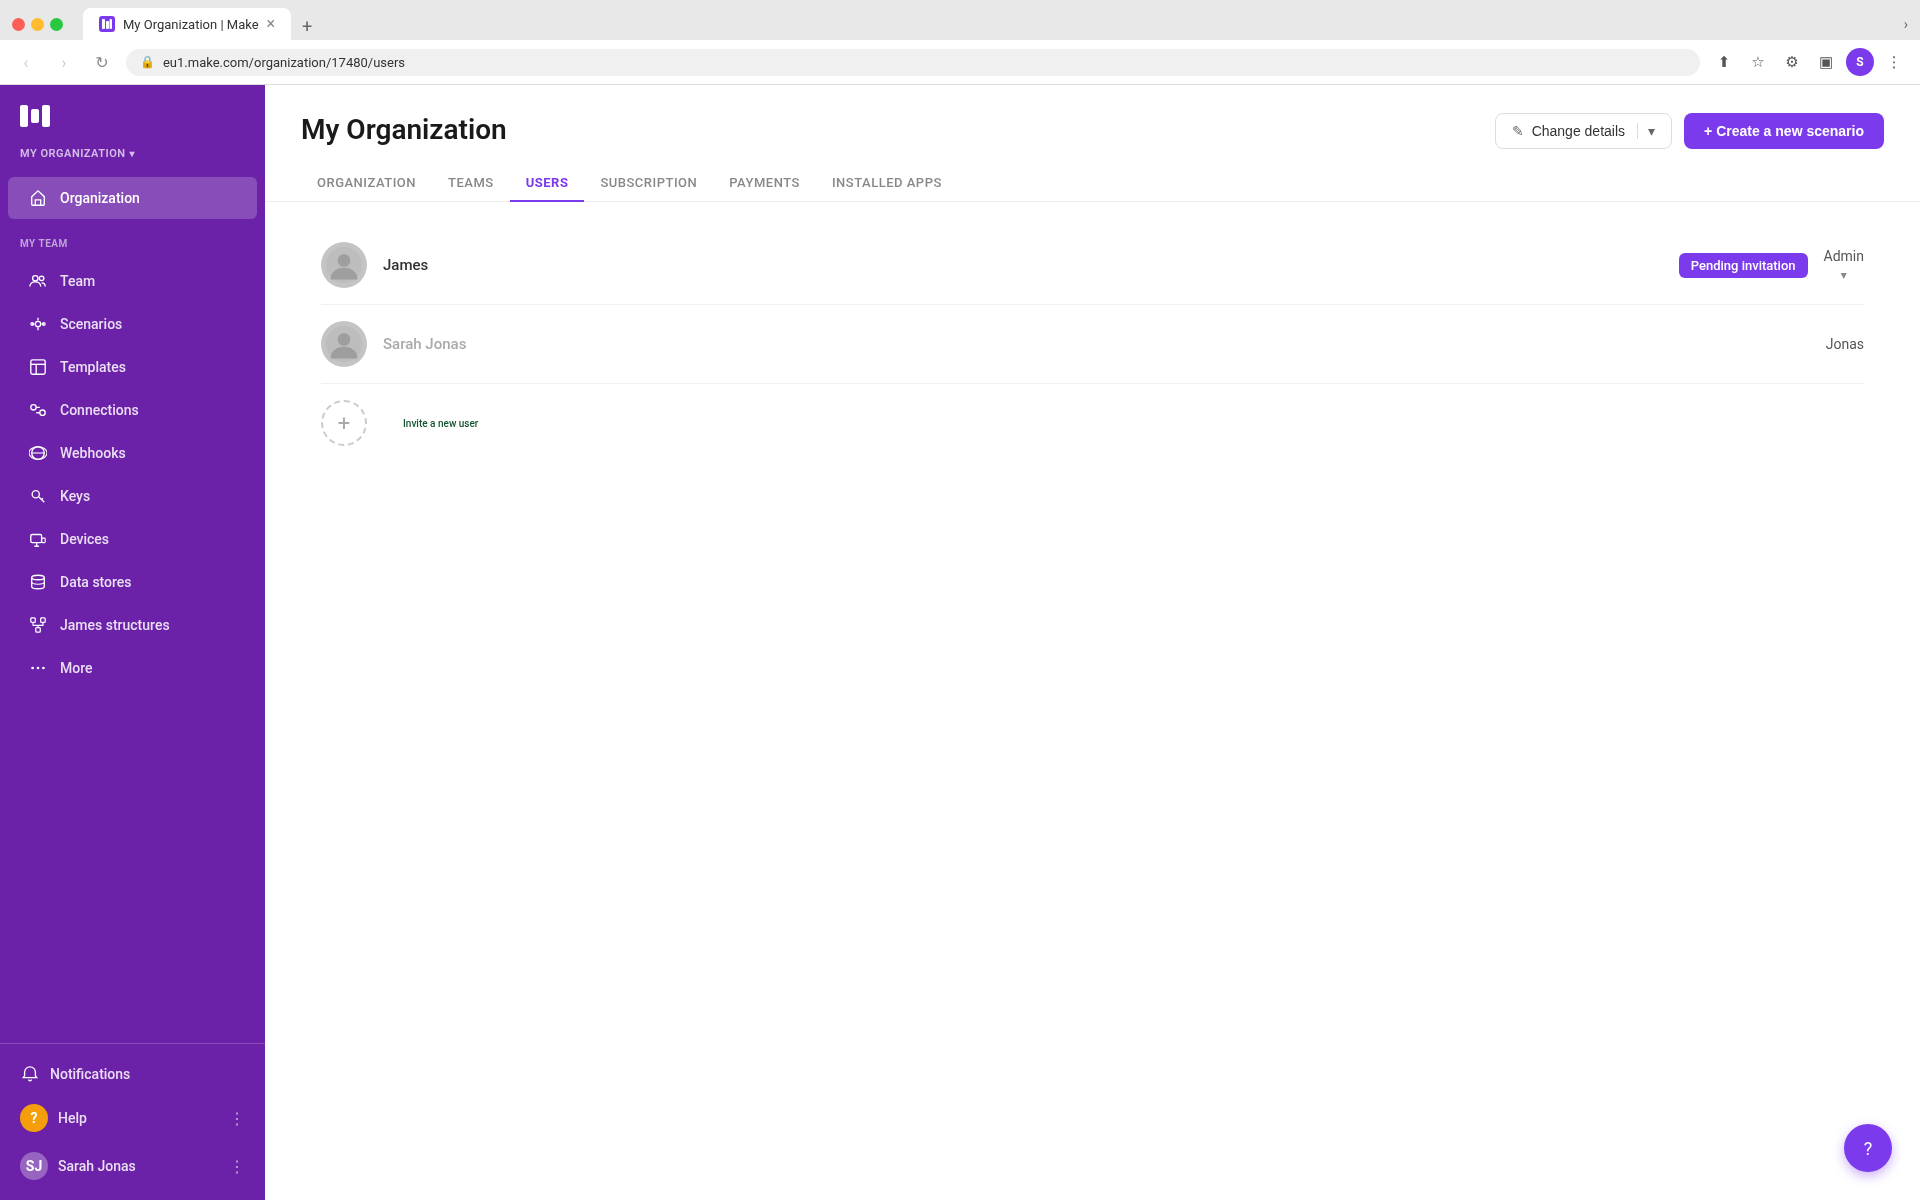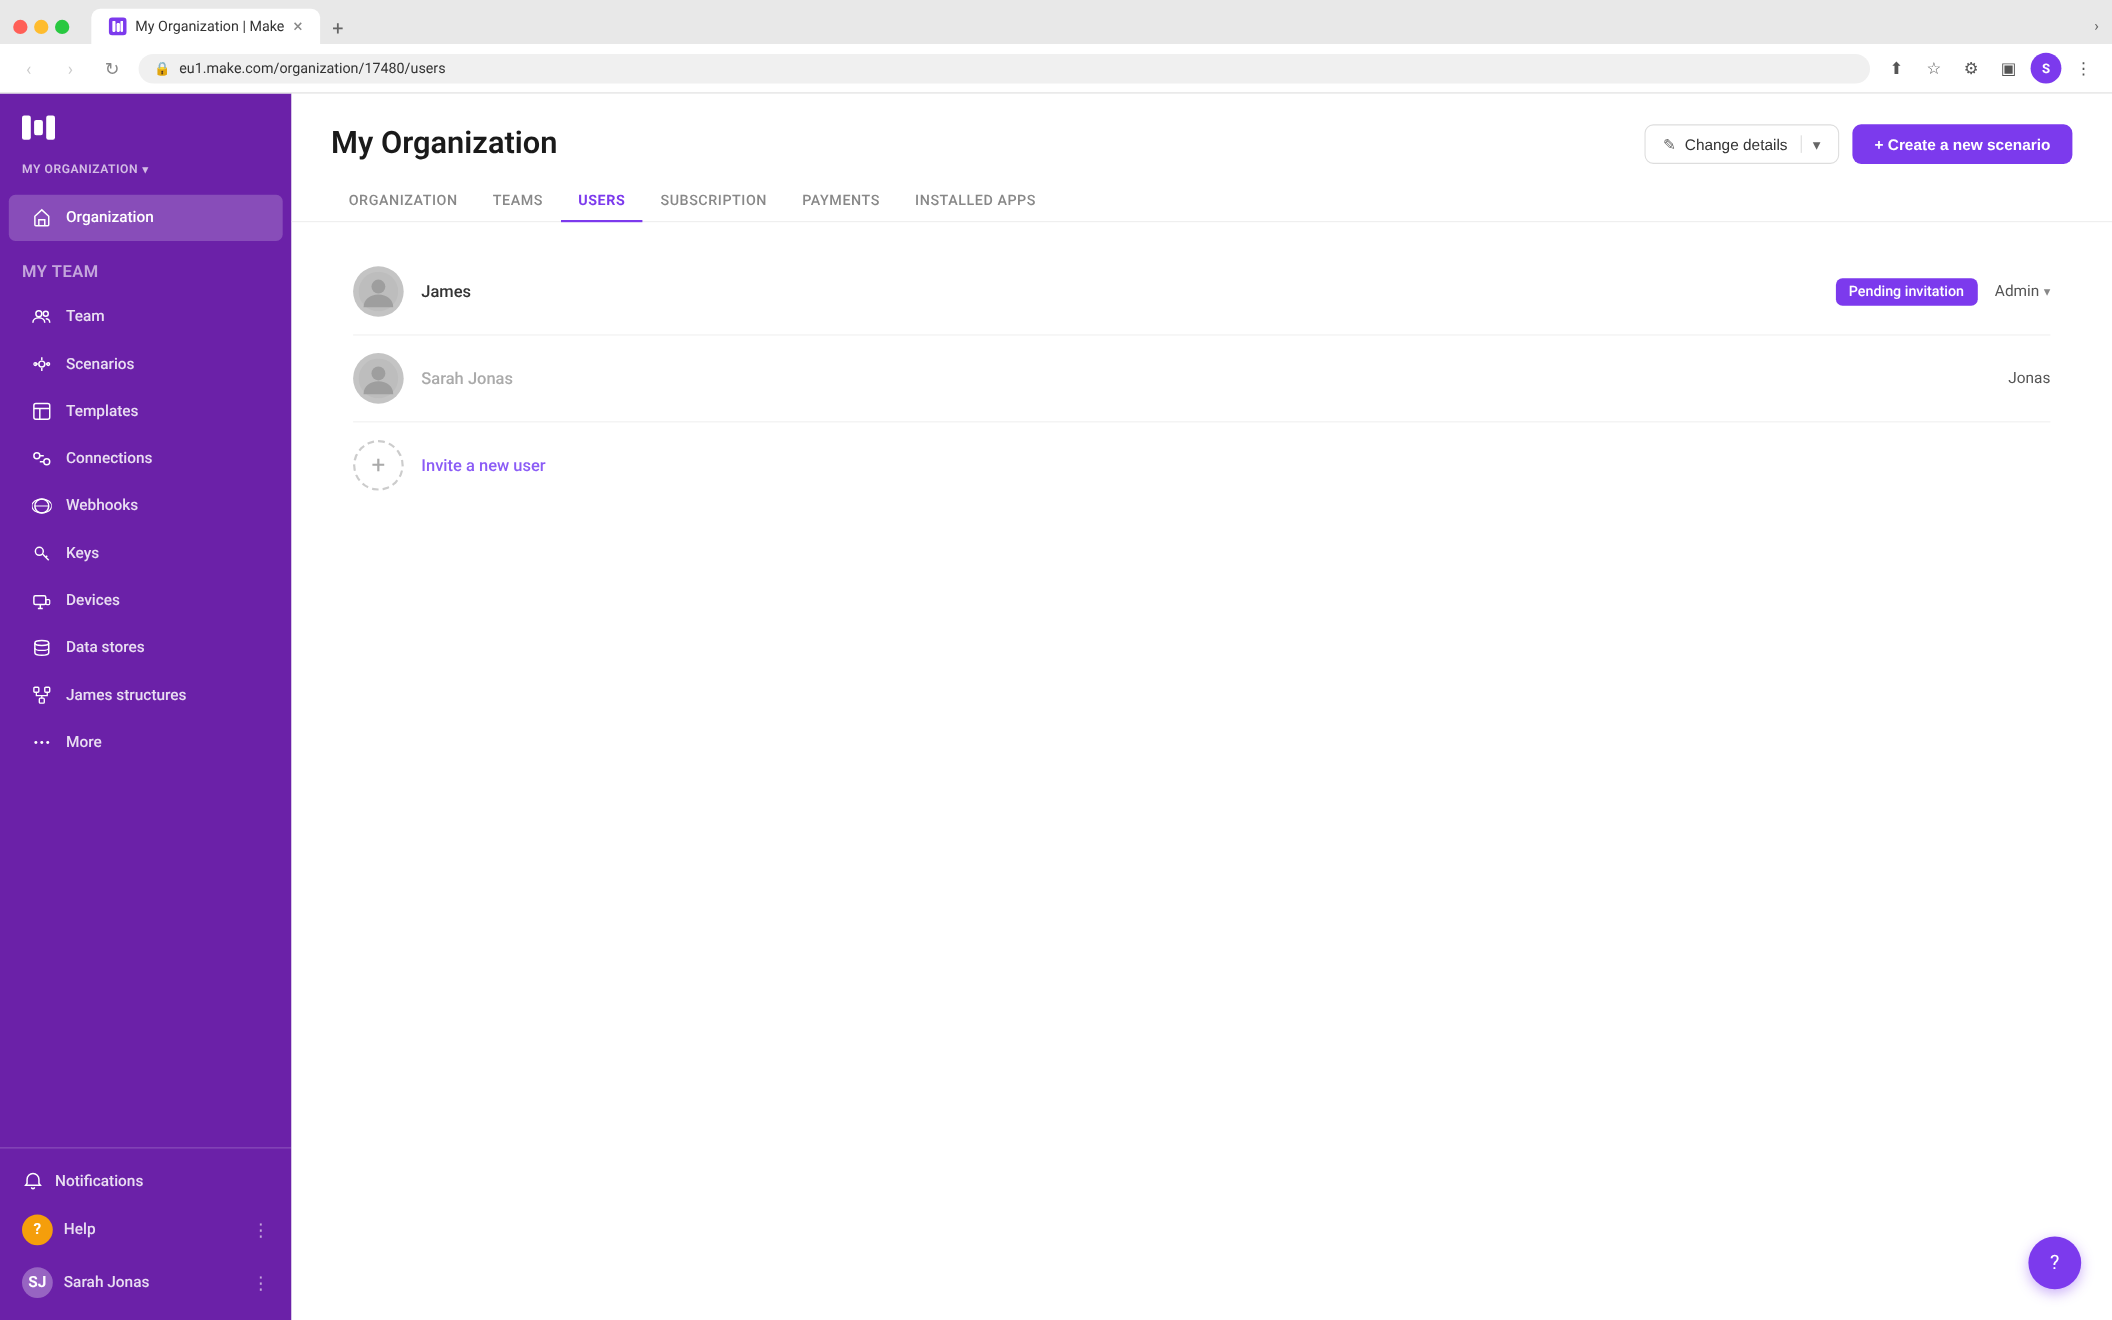--- a/index.html
+++ b/index.html
@@ -44,21 +44,21 @@
 
     .sidebar-org-section { padding: 10px 20px; }
     .org-label { font-size: 11px; font-weight: 600; color: rgba(255,255,255,0.7); text-transform: uppercase; letter-spacing: 0.5px; display: flex; align-items: center; gap: 4px; cursor: pointer; }
     .org-label .chevron { font-size: 10px; }
 
     .sidebar-nav { padding: 6px 0; }
     .sidebar-item { display: flex; align-items: center; gap: 12px; padding: 11px 20px; cursor: pointer; border-radius: 6px; margin: 1px 8px; color: rgba(255,255,255,0.85); font-size: 14px; font-weight: 500; }
     .sidebar-item.active { background: rgba(255,255,255,0.2); color: #fff; }
     .sidebar-item-icon { width: 20px; height: 20px; display: flex; align-items: center; justify-content: center; flex-shrink: 0; }
 
-    .sidebar-section-label { padding: 12px 20px 4px; font-size: 15px; font-weight: 600; color: rgba(255,255,255,0.6); text-transform: uppercase; letter-spacing: 0.5px; }
+    .sidebar-section-label { padding: 12px 20px 4px; font-size: 10px; font-weight: 600; color: rgba(255,255,255,0.6); text-transform: uppercase; letter-spacing: 0.5px; }
 
     .sidebar-footer { margin-top: auto; padding: 10px 0; border-top: 1px solid rgba(255,255,255,0.2); }
     .sidebar-footer-item { display: flex; align-items: center; gap: 10px; padding: 10px 20px; cursor: pointer; color: rgba(255,255,255,0.85); font-size: 14px; font-weight: 500; }
     .sidebar-footer-item .more-btn { margin-left: auto; color: rgba(255,255,255,0.6); font-size: 16px; }
     .user-avatar-small { width: 28px; height: 28px; border-radius: 50%; background: rgba(255,255,255,0.3); display: flex; align-items: center; justify-content: center; font-size: 14px; color: #fff; font-weight: bold; }
     .help-icon-circle { width: 28px; height: 28px; border-radius: 50%; background: #f59e0b; display: flex; align-items: center; justify-content: center; color: #fff; font-weight: bold; font-size: 14px; }
 
     
     .main-content { flex: 1; background: #fff; overflow-y: auto; display: flex; flex-direction: column; }
     .main-header { padding: 28px 36px 0; display: flex; align-items: flex-start; justify-content: space-between; }
@@ -76,26 +76,26 @@
 
     
     .users-content { padding: 24px 56px; flex: 1; }
     .user-row { display: flex; align-items: center; padding: 16px 0; border-bottom: 1px solid #f0f0f0; gap: 16px; }
     .user-row:last-of-type { border-bottom: none; }
     .user-avatar { width: 46px; height: 46px; border-radius: 50%; background: #c4c4c4; display: flex; align-items: center; justify-content: center; flex-shrink: 0; overflow: hidden; }
     .user-avatar svg { width: 36px; height: 36px; }
     .user-name { flex: 1; font-size: 15px; color: #333; font-weight: 500; }
     .user-name.greyed { color: #aaa; }
     .pending-badge { background: #7c3aed; color: #fff; border-radius: 6px; padding: 5px 12px; font-size: 13px; font-weight: 500; }
-    .user-role { font-size: 14px; color: #555; display: flex; align-items: center; gap: 4px; }
+    .user-role { font-size: 14px; color: #555; display: flex; align-items: center; gap: 4px; flex-direction: column; }
     .user-role .role-chevron { color: #888; font-size: 12px; }
 
     .invite-row { display: flex; align-items: center; gap: 16px; padding: 16px 0; cursor: pointer; }
     .invite-icon { width: 46px; height: 46px; border-radius: 50%; border: 2px dashed #ccc; display: flex; align-items: center; justify-content: center; font-size: 22px; color: #aaa; }
-    .invite-text { font-size: 15px; color: #8b5cf6; font-weight: 500; }
+    .invite-text { font-size: 10px; color: #14532d; font-weight: 500; margin-left: 20px; }
 
     
     .chat-btn { position: fixed; bottom: 28px; right: 28px; width: 48px; height: 48px; background: #7c3aed; border-radius: 50%; display: flex; align-items: center; justify-content: center; color: #fff; font-size: 18px; cursor: pointer; box-shadow: 0 4px 12px rgba(124,58,237,0.4); }
   </style>
 </head>
 <body>
 
 <div class="browser-chrome">
   <div class="browser-titlebar">
     <div class="browser-dots">

